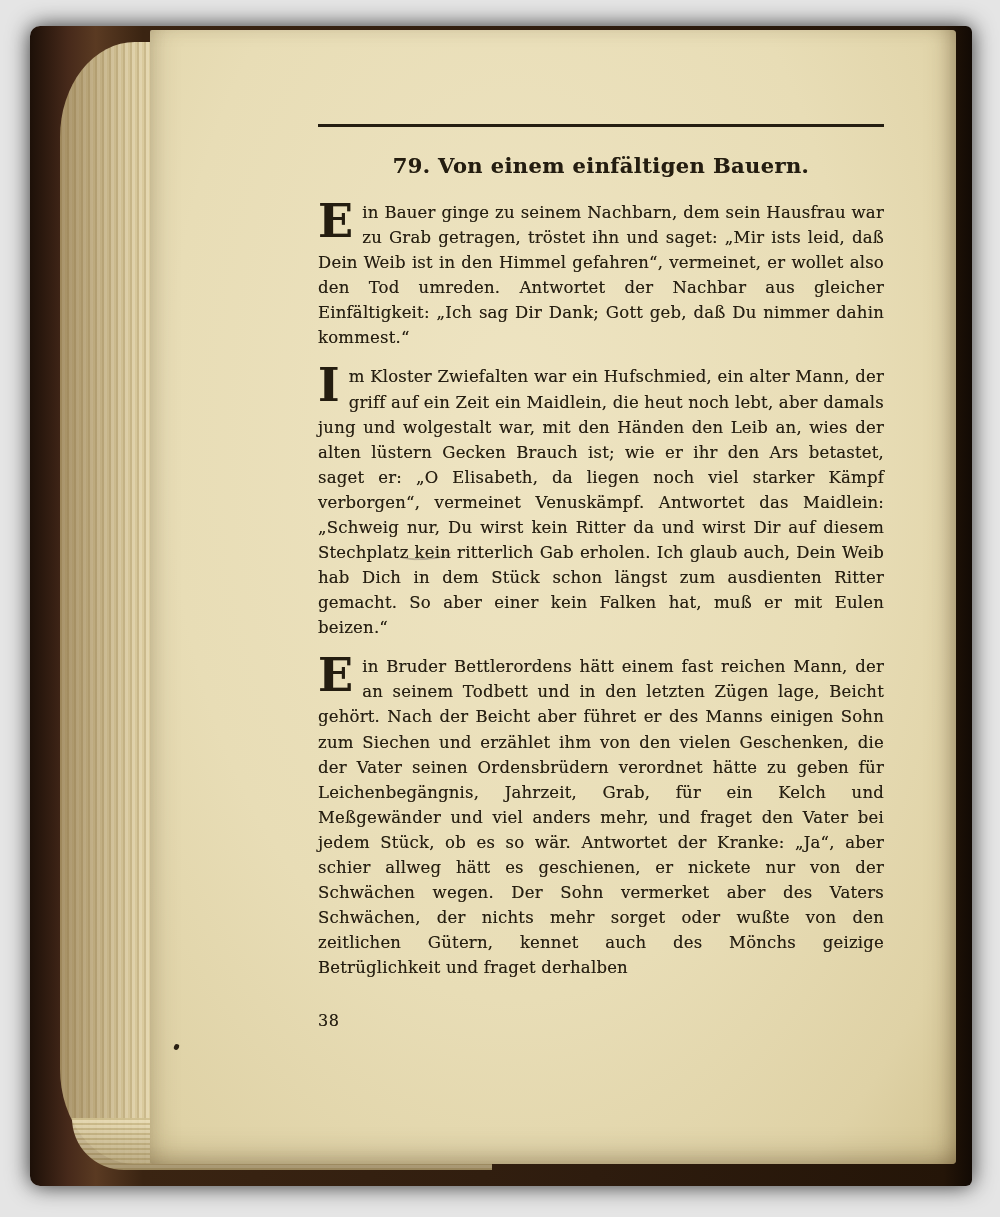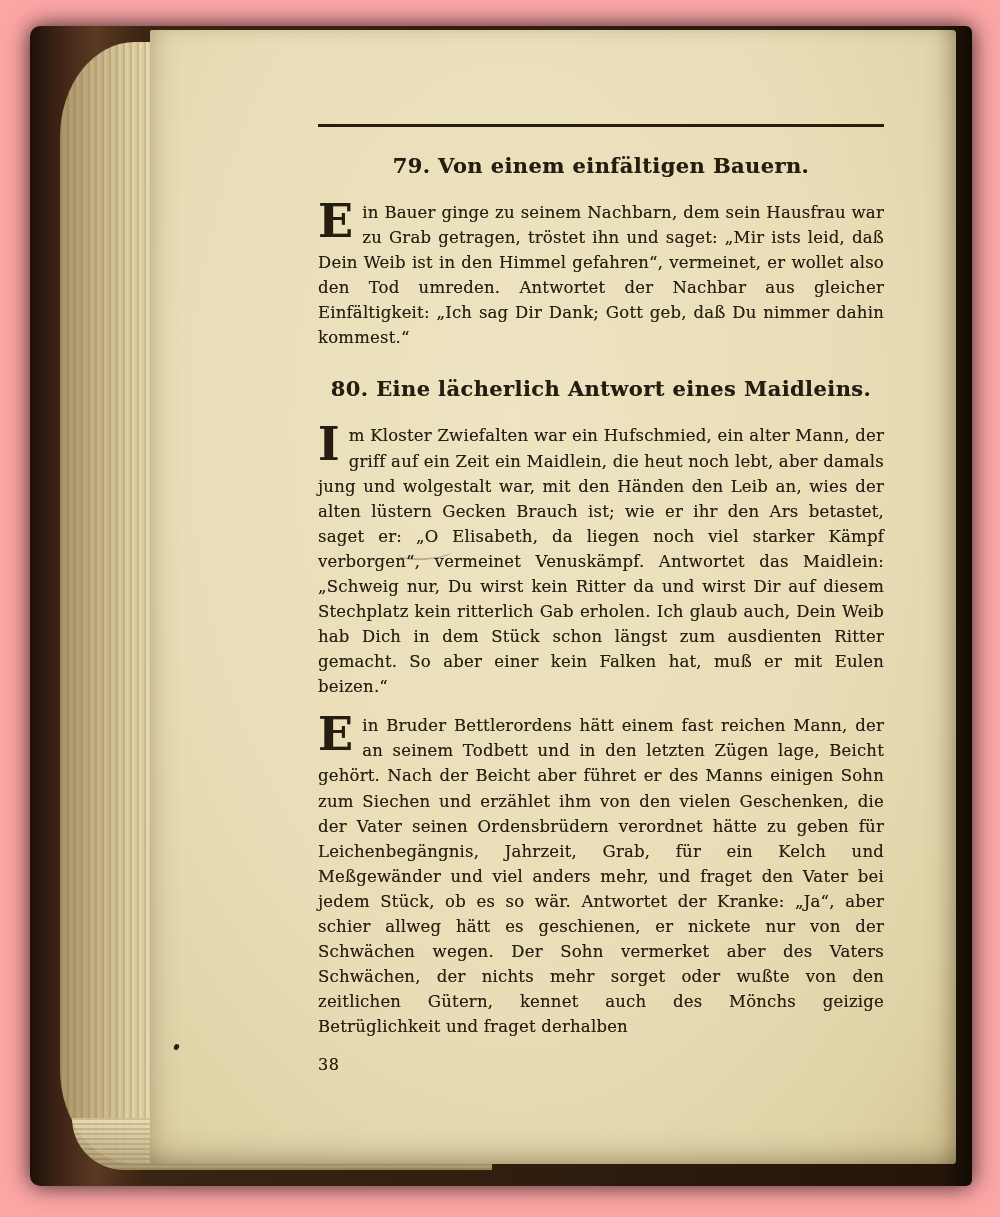--- a/index.html
+++ b/index.html
@@ -2,21 +2,21 @@
 <html><head>
 <meta charset="utf-8">
 <style>
   html,body { margin:0; padding:0; }
   body {
     width:1000px; height:1217px;
     background:#0a0a08;
     font-family:"DejaVu Serif", "Liberation Serif", serif;
     overflow:hidden;
   }
-  .photo { position:relative; width:1000px; height:1217px; background:#fca5a5; }
+  .photo { position:relative; width:1000px; height:1217px; background:#e5e5e5; }
 
   
   .cover {
     position:absolute; left:30px; top:26px; width:942px; height:1160px;
     border-radius:10px 6px 6px 10px;
     background:linear-gradient(90deg,#1d1008 0%, #46291a 4%, #5a3a22 7%, #3a2412 12%, #2e1c0e 60%, #241508 97%, #120a04 100%);
     box-shadow:0 0 22px rgba(0,0,0,.8);
   }
 
   
@@ -66,21 +66,21 @@
   p.body {
     margin:0; font-size:16.5px; line-height:1.52;
     text-align:justify; letter-spacing:.2px;
   }
   .dropcap {
     float:left; font-size:46px; line-height:38px; font-weight:bold;
     margin:2px 9px 0 0; color:#241d10;
   }
   section { margin:0 0 14px 0; }
   .pagenum {
-    margin-top:16px; font-size:16px; letter-spacing:.5px;
+    margin-top:31px; font-size:16px; letter-spacing:.5px;
   }
 
   
   .pencil-mark {
     position:absolute; left:398px; top:546px; width:54px; height:12px;
     border-bottom:2px solid rgba(115,108,96,.45);
     border-radius:50%;
     transform:rotate(-4deg);
   }
   
@@ -105,21 +105,20 @@
   <div class="content">
 
     <div class="rule"></div>
 
     <section>
       <h2 class="heading">79. Von einem einfältigen Bauern.</h2>
       <p class="body"><span class="dropcap">E</span><span>in Bauer ginge zu seinem Nachbarn, dem sein Hausfrau war zu Grab getragen, tröstet ihn und saget: „Mir ists leid, daß Dein Weib ist in den Himmel gefahren“, vermeinet, er wollet also den Tod umreden. Antwortet der Nachbar aus gleicher Einfältigkeit: „Ich sag Dir Dank; Gott geb, daß Du nimmer dahin kommest.“</span></p>
     </section>
 
     <section>
-      <h2 class="heading">80. Eine lächerlich Antwort eines Maidleins.</h2>
       <p class="body"><span class="dropcap">I</span><span>m Kloster Zwiefalten war ein Hufschmied, ein alter Mann, der griff auf ein Zeit ein Maidlein, die heut noch lebt, aber damals jung und wolgestalt war, mit den Händen den Leib an, wies der alten lüstern Gecken Brauch ist; wie er ihr den Ars betastet, saget er: „O Elisabeth, da liegen noch viel starker Kämpf verborgen“, vermeinet Venuskämpf. Antwortet das Maidlein: „Schweig nur, Du wirst kein Ritter da und wirst Dir auf diesem Stechplatz kein ritterlich Gab erholen. Ich glaub auch, Dein Weib hab Dich in dem Stück schon längst zum ausdienten Ritter gemacht. So aber einer kein Falken hat, muß er mit Eulen beizen.“</span></p>
     </section>
 
     <section>
       <p class="body"><span class="dropcap">E</span><span>in Bruder Bettlerordens hätt einem fast reichen Mann, der an seinem Todbett und in den letzten Zügen lage, Beicht gehört. Nach der Beicht aber führet er des Manns einigen Sohn zum Siechen und erzählet ihm von den vielen Geschenken, die der Vater seinen Ordensbrüdern verordnet hätte zu geben für Leichenbegängnis, Jahrzeit, Grab, für ein Kelch und Meßgewänder und viel anders mehr, und fraget den Vater bei jedem Stück, ob es so wär. Antwortet der Kranke: „Ja“, aber schier allweg hätt es geschienen, er nickete nur von der Schwächen wegen. Der Sohn vermerket aber des Vaters Schwächen, der nichts mehr sorget oder wußte von den zeitlichen Gütern, kennet auch des Mönchs geizige Betrüglichkeit und fraget derhalben</span></p>
     </section>
 
     <div class="pagenum">38</div>
 
   </div>

